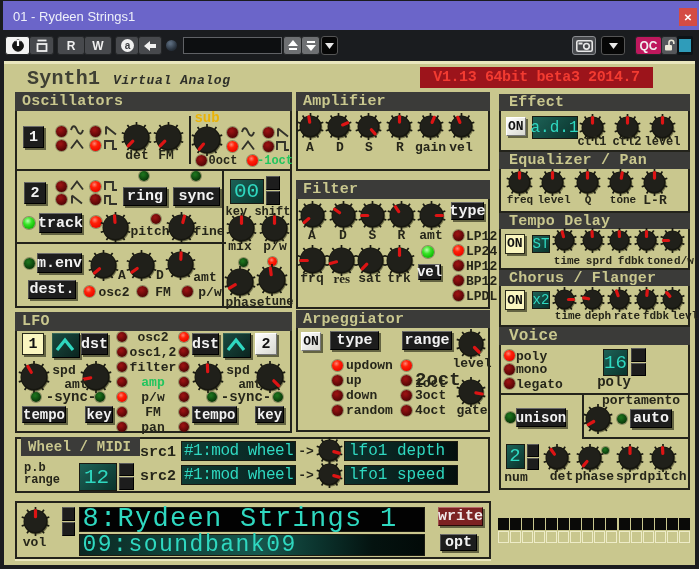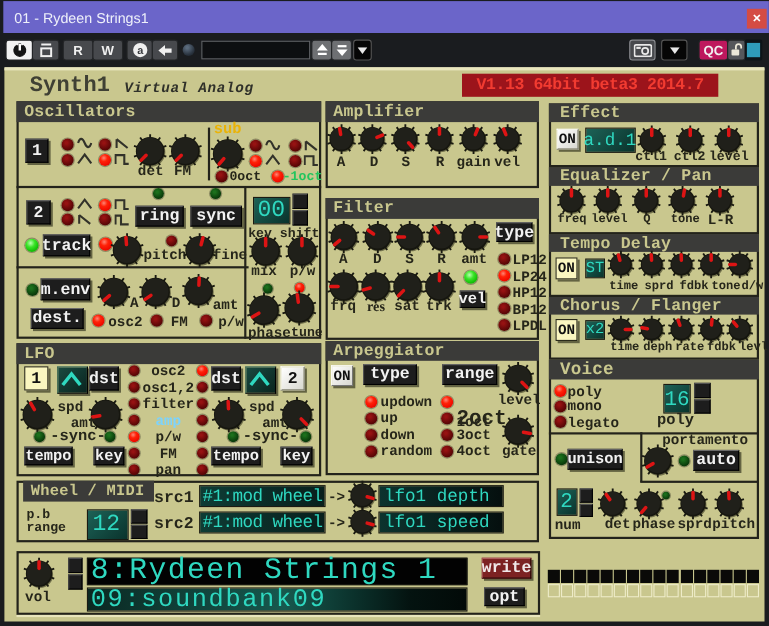--- a/index.html
+++ b/index.html
@@ -380,21 +380,21 @@
 <div style="position:absolute;left:179.0px;top:331.7px;width:10px;height:10px;border-radius:50%;background:radial-gradient(circle at 40% 33%, #ff8575 0%, #ff2208 32%, #f00c00 65%, #c40000 100%);box-shadow:0 0 0 1px rgba(30,30,20,.35)"></div>
 <div style="position:absolute;font-family:'Liberation Mono',monospace;font-size:13px;font-weight:700;color:#26261a;line-height:13px;white-space:pre;left:153px;top:330.7px;transform:translateX(-50%);">osc2</div>
 <div style="position:absolute;left:117.0px;top:346.7px;width:10px;height:10px;border-radius:50%;background:radial-gradient(circle at 40% 35%, #961212 10%, #5e0707 62%, #3c0303 100%);box-shadow:0 0 0 1px rgba(30,30,20,.35)"></div>
 <div style="position:absolute;left:179.0px;top:346.7px;width:10px;height:10px;border-radius:50%;background:radial-gradient(circle at 40% 35%, #961212 10%, #5e0707 62%, #3c0303 100%);box-shadow:0 0 0 1px rgba(30,30,20,.35)"></div>
 <div style="position:absolute;font-family:'Liberation Mono',monospace;font-size:13px;font-weight:700;color:#26261a;line-height:13px;white-space:pre;left:153px;top:345.7px;transform:translateX(-50%);">osc1,2</div>
 <div style="position:absolute;left:117.0px;top:361.7px;width:10px;height:10px;border-radius:50%;background:radial-gradient(circle at 40% 35%, #961212 10%, #5e0707 62%, #3c0303 100%);box-shadow:0 0 0 1px rgba(30,30,20,.35)"></div>
 <div style="position:absolute;left:179.0px;top:361.7px;width:10px;height:10px;border-radius:50%;background:radial-gradient(circle at 40% 35%, #961212 10%, #5e0707 62%, #3c0303 100%);box-shadow:0 0 0 1px rgba(30,30,20,.35)"></div>
 <div style="position:absolute;font-family:'Liberation Mono',monospace;font-size:13px;font-weight:700;color:#26261a;line-height:13px;white-space:pre;left:153px;top:360.7px;transform:translateX(-50%);">filter</div>
 <div style="position:absolute;left:117.0px;top:376.7px;width:10px;height:10px;border-radius:50%;background:radial-gradient(circle at 40% 35%, #961212 10%, #5e0707 62%, #3c0303 100%);box-shadow:0 0 0 1px rgba(30,30,20,.35)"></div>
 <div style="position:absolute;left:179.0px;top:376.7px;width:10px;height:10px;border-radius:50%;background:radial-gradient(circle at 40% 35%, #961212 10%, #5e0707 62%, #3c0303 100%);box-shadow:0 0 0 1px rgba(30,30,20,.35)"></div>
-<div style="position:absolute;font-family:'Liberation Mono',monospace;font-size:13px;font-weight:700;color:#7dd3fc;line-height:13px;white-space:pre;left:153px;top:375.7px;transform:translateX(-50%);">amp</div>
+<div style="position:absolute;font-family:'Liberation Mono',monospace;font-size:13px;font-weight:700;color:#22c55e;line-height:13px;white-space:pre;left:153px;top:375.7px;transform:translateX(-50%);">amp</div>
 <div style="position:absolute;left:117.0px;top:391.7px;width:10px;height:10px;border-radius:50%;background:radial-gradient(circle at 40% 33%, #ff8575 0%, #ff2208 32%, #f00c00 65%, #c40000 100%);box-shadow:0 0 0 1px rgba(30,30,20,.35)"></div>
 <div style="position:absolute;left:179.0px;top:391.7px;width:10px;height:10px;border-radius:50%;background:radial-gradient(circle at 40% 35%, #961212 10%, #5e0707 62%, #3c0303 100%);box-shadow:0 0 0 1px rgba(30,30,20,.35)"></div>
 <div style="position:absolute;font-family:'Liberation Mono',monospace;font-size:13px;font-weight:700;color:#26261a;line-height:13px;white-space:pre;left:153px;top:390.7px;transform:translateX(-50%);">p/w</div>
 <div style="position:absolute;left:117.0px;top:406.7px;width:10px;height:10px;border-radius:50%;background:radial-gradient(circle at 40% 35%, #961212 10%, #5e0707 62%, #3c0303 100%);box-shadow:0 0 0 1px rgba(30,30,20,.35)"></div>
 <div style="position:absolute;left:179.0px;top:406.7px;width:10px;height:10px;border-radius:50%;background:radial-gradient(circle at 40% 35%, #961212 10%, #5e0707 62%, #3c0303 100%);box-shadow:0 0 0 1px rgba(30,30,20,.35)"></div>
 <div style="position:absolute;font-family:'Liberation Mono',monospace;font-size:13px;font-weight:700;color:#26261a;line-height:13px;white-space:pre;left:153px;top:405.7px;transform:translateX(-50%);">FM</div>
 <div style="position:absolute;left:117.0px;top:421.7px;width:10px;height:10px;border-radius:50%;background:radial-gradient(circle at 40% 35%, #961212 10%, #5e0707 62%, #3c0303 100%);box-shadow:0 0 0 1px rgba(30,30,20,.35)"></div>
 <div style="position:absolute;left:179.0px;top:421.7px;width:10px;height:10px;border-radius:50%;background:radial-gradient(circle at 40% 35%, #961212 10%, #5e0707 62%, #3c0303 100%);box-shadow:0 0 0 1px rgba(30,30,20,.35)"></div>
 <div style="position:absolute;font-family:'Liberation Mono',monospace;font-size:13px;font-weight:700;color:#26261a;line-height:13px;white-space:pre;left:153px;top:420.7px;transform:translateX(-50%);">pan</div>
 <div style="background:#1d1d1d;color:#f2f2f2;border-top:1px solid #6a6a6a;border-left:1px solid #505050;border-right:1px solid #000;border-bottom:1px solid #000;box-shadow:2px 2px 0 rgba(88,88,58,.9);font-family:'Liberation Mono',monospace;font-weight:700;font-size:15px;display:flex;align-items:center;justify-content:center;position:absolute;left:192px;top:333px;width:27px;height:22px;line-height:15px;padding-top:0px;box-sizing:border-box;">dst</div>

